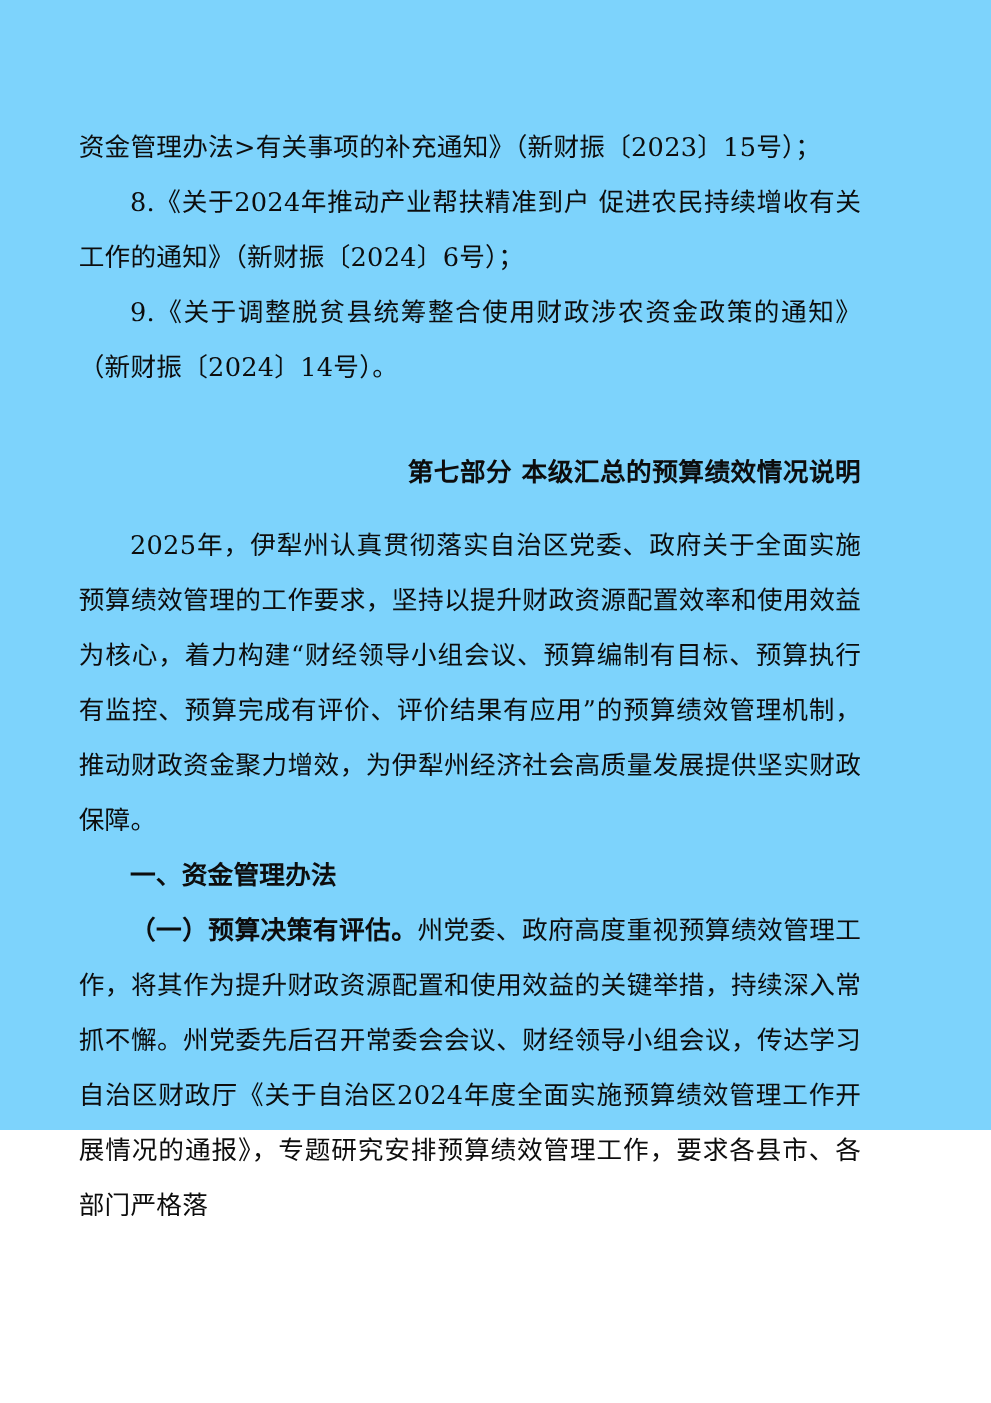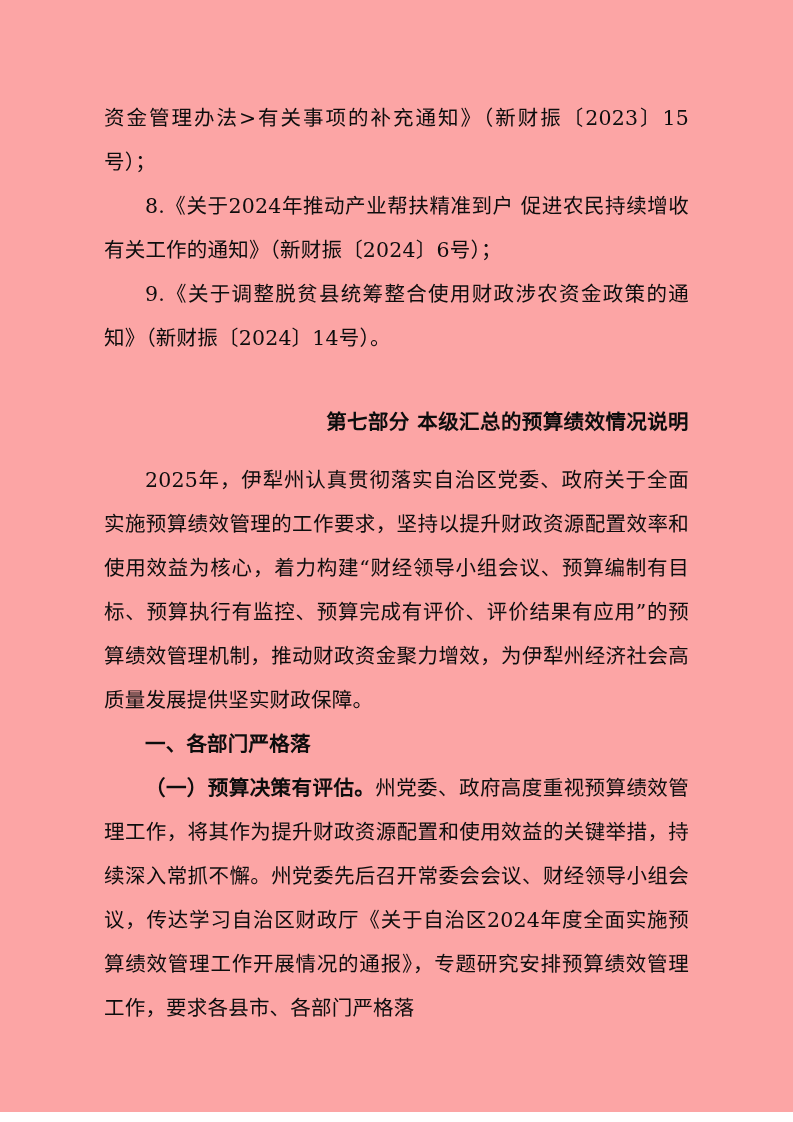--- a/index.html
+++ b/index.html
@@ -11,24 +11,24 @@
   body {
     width: 793px;
     height: 1122px;
     font-family: "DejaVu Serif", "Liberation Serif", serif;
     color: #0d0d0d;
     overflow: hidden;
   }
   .page {
     position: relative;
     width: 793px;
-    height: 1112px;
+    height: 904px;
     box-sizing: border-box;
-    padding: 96px 104px 80px 104px;
-    background: #fca5a5;
+    padding: 96px 104px 80px 63px;
+    background: #7dd3fc;
   }
   .doc-body {
     font-size: 20.5px;
     line-height: 44px;
     text-align: justify;
     text-justify: inter-ideograph;
     letter-spacing: 0.2px;
   }
   .para {
     margin: 0;
@@ -69,18 +69,18 @@
     <p class="para">资金管理办法&gt;有关事项的补充通知》（新财振〔2023〕15号）；</p>
     <p class="para-indent">8.《关于2024年推动产业帮扶精准到户 促进农民持续增收有关工作的通知》（新财振〔2024〕6号）；</p>
     <p class="para-indent">9.《关于调整脱贫县统筹整合使用财政涉农资金政策的通知》（新财振〔2024〕14号）。</p>
 
     <div class="gap-small"></div>
 
     <h2 class="section-heading">第七部分 本级汇总的预算绩效情况说明</h2>
 
     <p class="para-indent">2025年，伊犁州认真贯彻落实自治区党委、政府关于全面实施预算绩效管理的工作要求，坚持以提升财政资源配置效率和使用效益为核心，着力构建“财经领导小组会议、预算编制有目标、预算执行有监控、预算完成有评价、评价结果有应用”的预算绩效管理机制，推动财政资金聚力增效，为伊犁州经济社会高质量发展提供坚实财政保障。</p>
 
-    <h3 class="heading-1">一、各部门严格落</h3>
+    <h3 class="heading-1">一、资金管理办法</h3>
 
     <p class="para-indent"><span class="inline-strong">（一）预算决策有评估。</span><span>州党委、政府高度重视预算绩效管理工作，将其作为提升财政资源配置和使用效益的关键举措，持续深入常抓不懈。州党委先后召开常委会会议、财经领导小组会议，传达学习自治区财政厅《关于自治区2024年度全面实施预算绩效管理工作开展情况的通报》，专题研究安排预算绩效管理工作，要求各县市、各部门严格落</span></p>
 
   </div>
 </div>
 
 </body></html>

